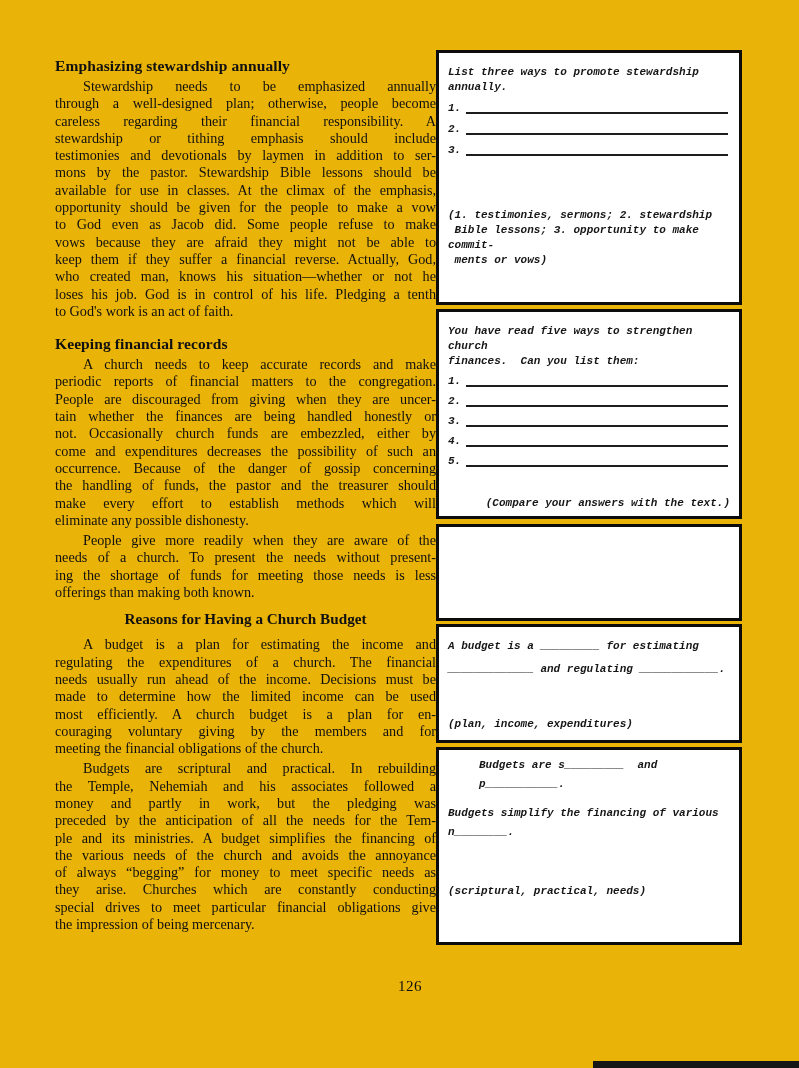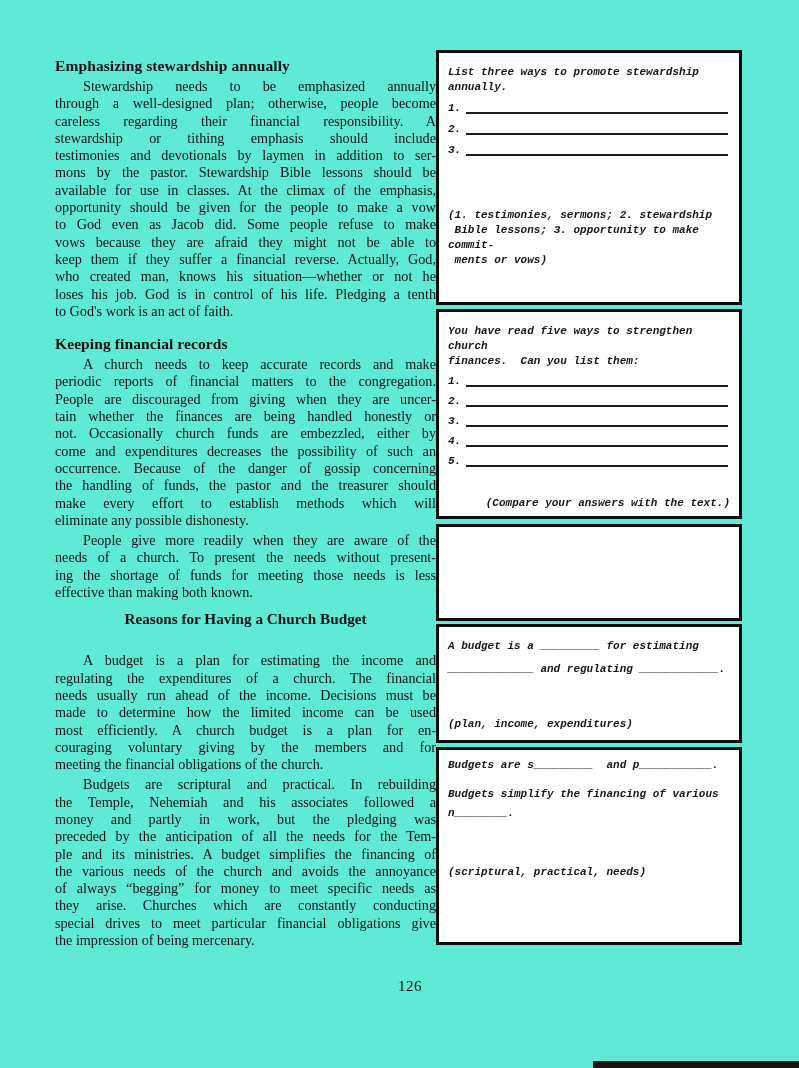--- a/index.html
+++ b/index.html
@@ -1,39 +1,39 @@
 <!DOCTYPE html>
 <html><head>
 <meta charset="utf-8">
 <style>
   html,body{margin:0;padding:0;background:#e8e8e8;}
-  .page{position:relative;width:799px;height:1068px;background:#5eead4;overflow:hidden;
+  .page{position:relative;width:799px;height:1068px;background:#eab308;overflow:hidden;
         font-family:"Liberation Serif", serif;color:#101010;}
   
   .col-left{position:absolute;left:55px;top:57px;width:381px;}
   .h-left{font-size:15.5px;font-weight:bold;margin:0;letter-spacing:.1px;}
   .h-center{font-size:15.2px;font-weight:bold;margin:9px 0 0 0;text-align:center;}
   .para{margin-top:3px;font-size:14.2px;line-height:17.3px;}
   .para .tline{text-align:justify;text-align-last:justify;white-space:normal;}
   .para .tlast{text-align-last:left;}
   .para .tfirst{text-indent:28px;}
-  .mt6{margin-top:24px;} .mt8{margin-top:15px;}
+  .mt6{margin-top:8px;} .mt8{margin-top:15px;}
   
   .box{position:absolute;left:436px;width:306px;border:3.5px solid #0c0c0c;
        box-sizing:border-box;background:#fff;padding:12px 9px 8px 9px;}
   .box1{top:50px;height:255px;}
   .box2{top:309px;height:210px;}
   .box3{top:524px;height:97px;}
   .box4{top:624px;height:119px;padding-top:8px;}
   .box5{top:747px;height:198px;padding-top:6px;}
   .tw{font-family:"Liberation Mono", monospace;font-style:italic;font-weight:bold;
       font-size:11px;line-height:15px;color:#161616;white-space:pre-wrap;}
   .box4 .prompt .tline{line-height:23px;}
   .box5 .prompt .tline{line-height:19px;}
-  .box5 .prompt .tfirst{margin-bottom:10px;}
+  .box5 .prompt .tfirst{margin-bottom:10px;margin-left:31px;}
   .blankset{margin-top:0;}
   .blank-row{display:flex;align-items:flex-end;height:21px;}
   .box2 .blank-row{height:20px;}
   .bn{flex:0 0 auto;}
   .blank-line{flex:1 1 auto;border-bottom:2px solid #1d1d1d;margin:0 2px 2px 5px;height:1px;}
   .note{margin-top:50px;font-family:Liberation Mono, monospace;}
   .box2 .note{margin-top:27px;text-align:right;}
   .box4 .note{margin-top:36px;}
   .box5 .note{margin-top:42px;}
   
@@ -75,21 +75,21 @@
         <div class="tline">come and expenditures decreases the possibility of such an</div>
         <div class="tline">occurrence. Because of the danger of gossip concerning</div>
         <div class="tline">the handling of funds, the pastor and the treasurer should</div>
         <div class="tline">make  every  effort  to  establish  methods  which  will</div>
         <div class="tline tlast">eliminate any possible dishonesty.</div>
       </div>
     <div class="para">
         <div class="tline tfirst">People give more readily when they are aware of the</div>
         <div class="tline">needs of a church. To present the needs without present-</div>
         <div class="tline">ing  the shortage of funds for meeting those needs is less</div>
-        <div class="tline tlast">effective than making both known.</div>
+        <div class="tline tlast">offerings than making both known.</div>
       </div>
 
     <h3 class="h-center">Reasons for Having a Church Budget</h3>
     <div class="para mt6">
         <div class="tline tfirst">A budget is a plan for estimating the income and</div>
         <div class="tline">regulating  the  expenditures  of  a  church.  The  financial</div>
         <div class="tline">needs usually run ahead of the income. Decisions must be</div>
         <div class="tline">made to determine how the limited income can be used</div>
         <div class="tline">most  efficiently.  A  church  budget  is  a  plan  for  en-</div>
         <div class="tline">couraging  voluntary  giving  by  the  members  and  for</div>

